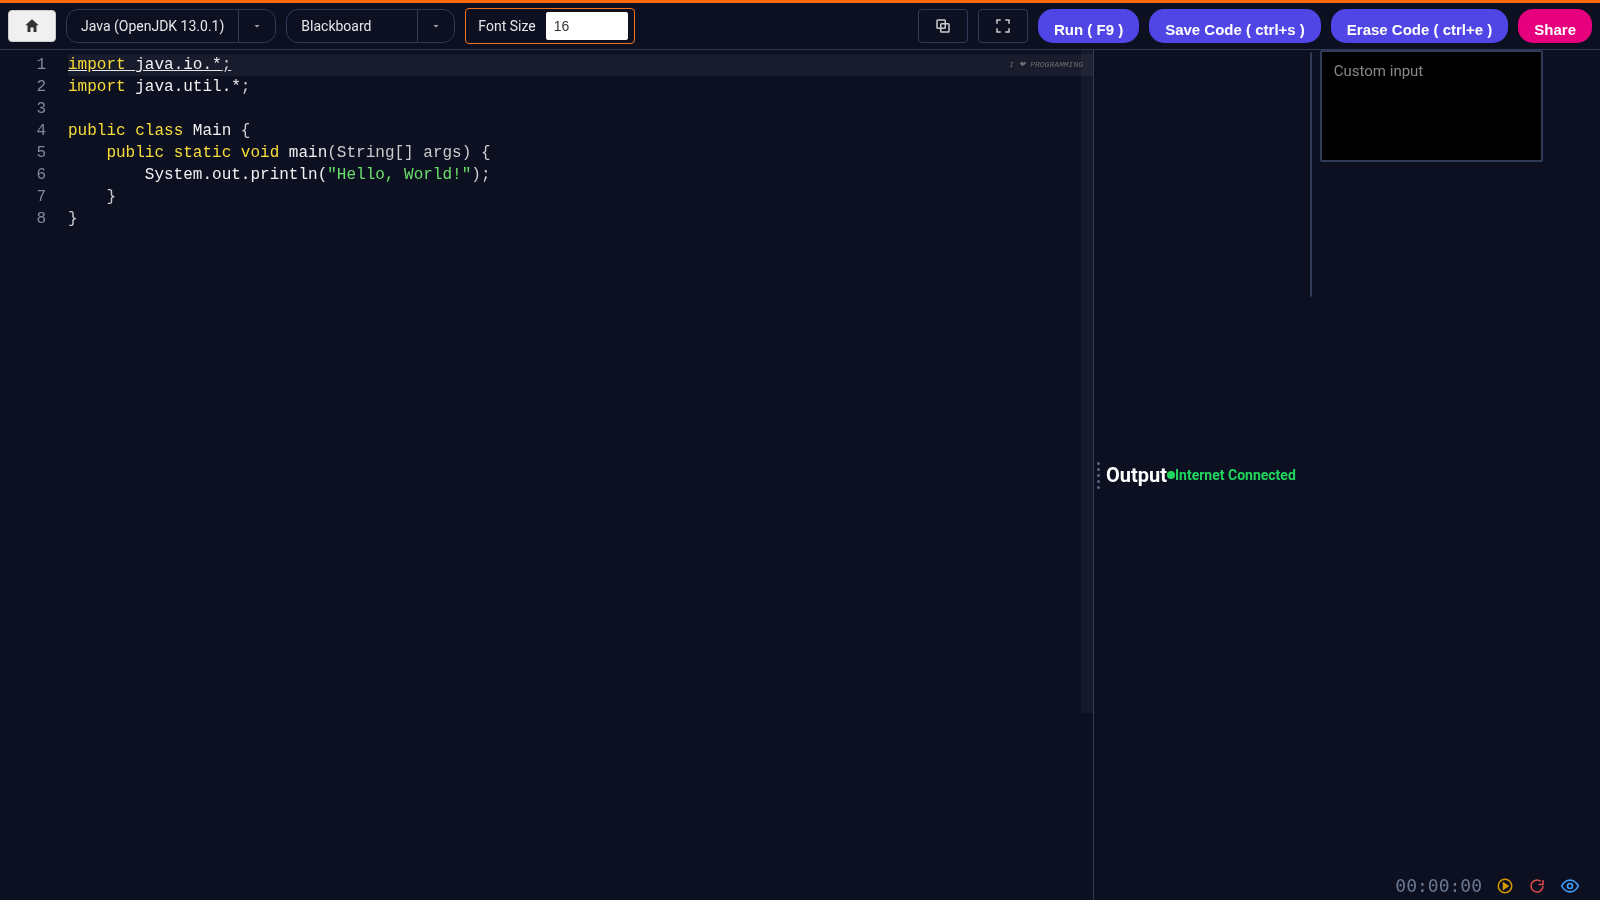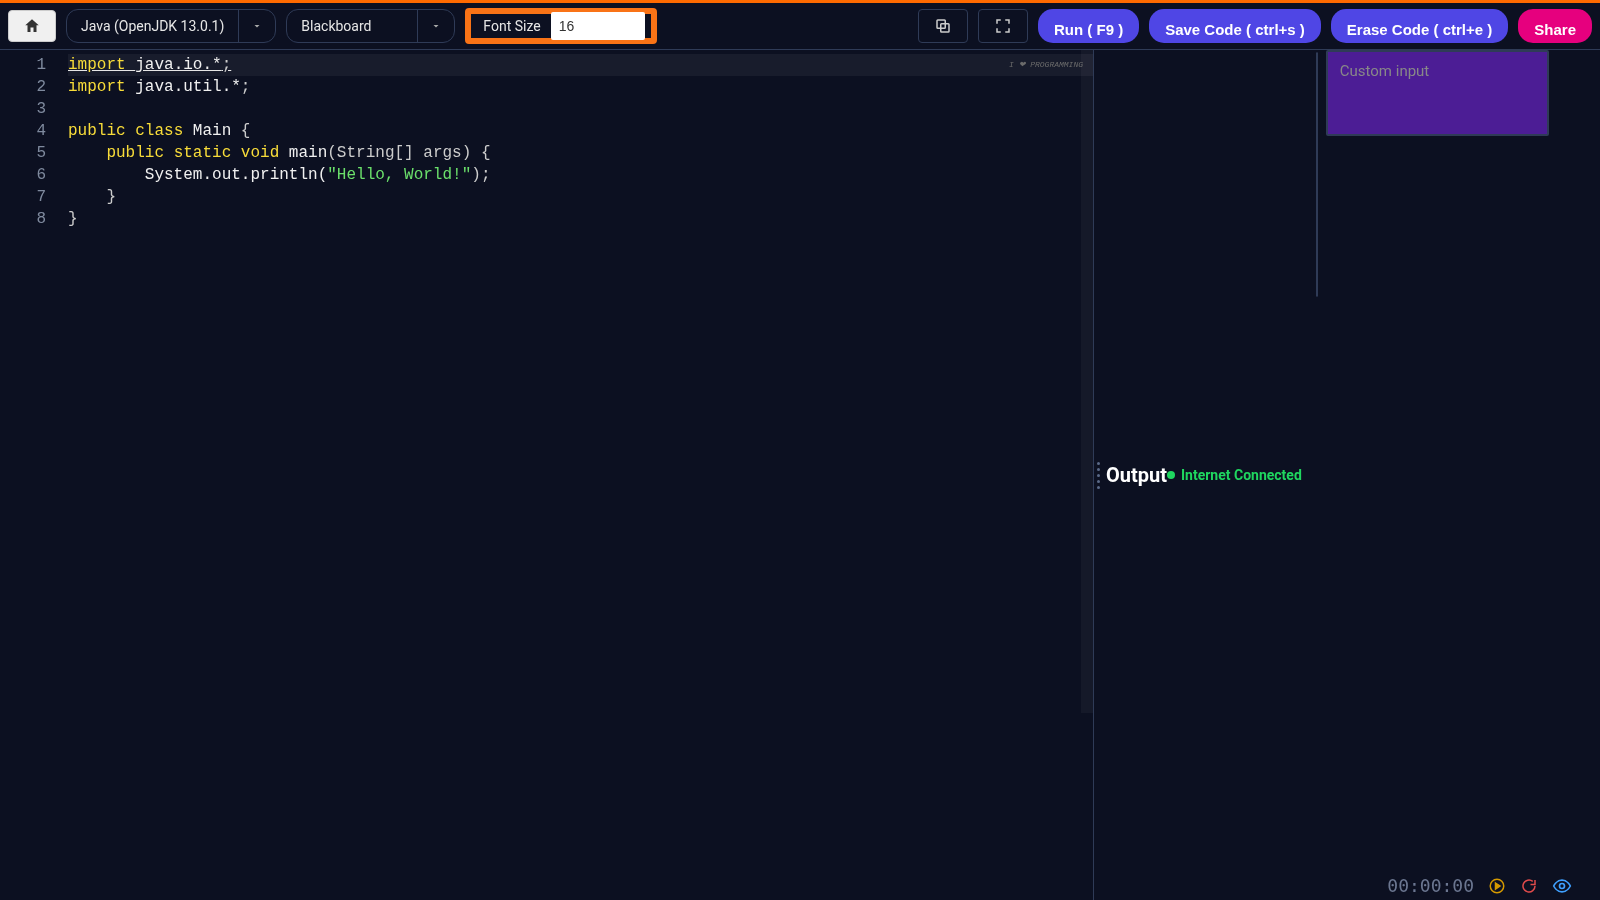--- a/index.html
+++ b/index.html
@@ -42,28 +42,28 @@
 }
 .dropdown-caret {
   padding: 0 12px;
   border-left: 1px solid #2f3b57;
   height: 100%;
   display: flex; align-items: center;
   color: #aaa;
 }
 .font-size-group {
   display: flex; align-items: center; gap: 10px;
-  border: 6px solid #f97316;
+  border: 1px solid #f97316;
   border-radius: 4px;
   height: 36px;
   padding: 0 6px 0 12px;
 }
 .font-size-label { font-size: 14px; color: #e6e6e6; }
 .font-size-input {
-  width: 94px; height: 28px;
+  width: 82px; height: 28px;
   background: #fff; color: #333;
   border: none; border-radius: 2px;
   padding: 0 8px; font-size: 14px;
 }
 .spacer { flex: 1; }
 .icon-btn {
   width: 50px; height: 34px;
   border: 1px solid #2f3b57;
   border-radius: 4px;
   display: flex; align-items: center; justify-content: center;
@@ -146,47 +146,47 @@
   display: flex; flex-direction: row;
   background: #0c1021;
   position: relative;
 }
 .output-header {
   display: flex; align-items: center; justify-content: space-between;
   padding: 6px 10px 6px 4px;
 }
 .output-title { font-size: 20px; font-weight: 700; color: #fff; }
 .status {
-  display: flex; align-items: center; gap: 6px;
+  display: flex; align-items: center; gap: 0;
   font-size: 14px; font-weight: 700; color: #1fd65f;
 }
 .status-dot { width: 8px; height: 8px; border-radius: 50%; background: #1fd65f; }
 .output-box {
   margin: 2px 4px 8px 4px;
   height: 245px;
   background: #101a33;
   border: 1px solid #2f3b57;
   border-radius: 2px;
 }
 .input-box {
   margin: 0 4px;
-  height: 86px;
-  background: #4c1d95;
+  height: 112px;
+  background: #000000;
   border: 2px solid #2f3b57;
   border-radius: 2px;
   padding: 10px 12px;
   font-size: 15px;
   color: #888;
   resize: none;
   font-family: inherit;
 }
 .input-box::placeholder { color: #888; }
 .footer {
   position: absolute;
-  bottom: 4px; right: 28px;
+  bottom: 4px; right: 20px;
   display: flex; align-items: center; gap: 14px;
   font-family: Consolas, monospace;
   font-size: 18px;
   color: #6b7690;
 }
 .footer svg { display:block; }
 .foot-play  { color: #d69a00; }
 .foot-reset { color: #e04b4b; }
 .foot-eye   { color: #3fa0ff; }
 </style>

